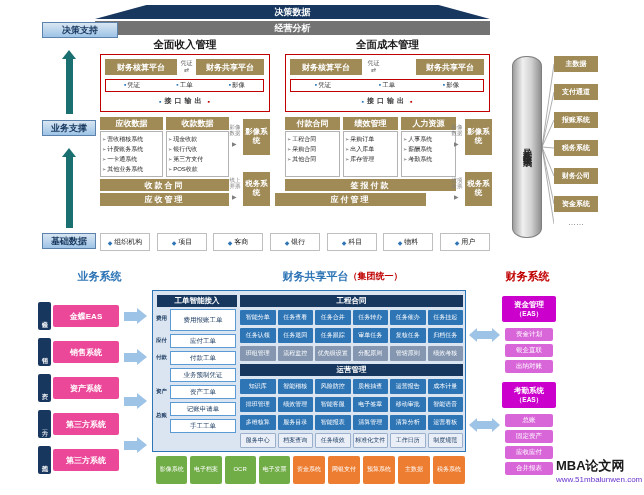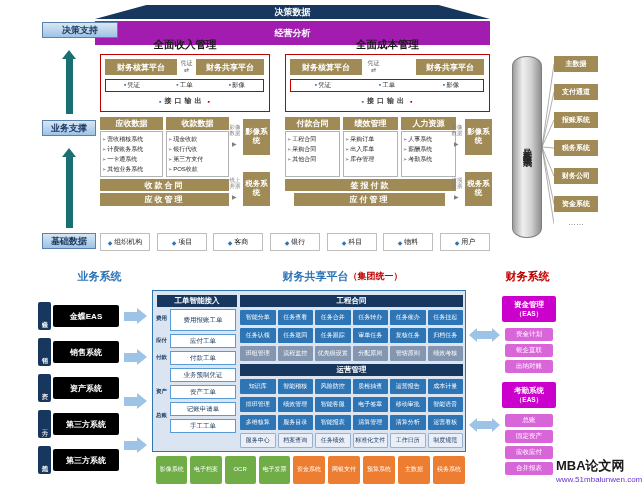--- a/index.html
+++ b/index.html
@@ -2,21 +2,21 @@
 <html><head>
 <meta charset="utf-8">
 <style>
   html,body{margin:0;padding:0;background:#fff}
   #canvas{position:relative;width:644px;height:495px;background:#fff;overflow:hidden;
           font-family:"Liberation Sans","DejaVu Sans",sans-serif;color:#222}
   .abs{position:absolute;box-sizing:border-box}
   .cen{display:flex;align-items:center;justify-content:center;text-align:center}
   .tan{background:#a08b57;color:#fff;font-weight:bold}
   .navy{background:#17375e;color:#fff;font-weight:bold}
-  .blue{background:#000000;color:#fff;font-weight:bold}
+  .blue{background:#ec4899;color:#fff;font-weight:bold}
   .redline{border:1px solid #c00000;background:#fff}
   .ribbon{background:linear-gradient(180deg,#d9e6f2,#9dc3e6);border:1px solid #5b81ad;
           color:#17375e;font-weight:bold;font-size:9px}
   .list{background:#fff;border:1px solid #b3b3b3;padding:2px 1px;overflow:hidden}
   .blt{font-size:6px;color:#262626;line-height:10px;white-space:nowrap}
   .blt::before{content:"➢";margin-right:1px;color:#555;font-size:5px}
   .stripItem{font-size:6.5px;color:#333;white-space:nowrap}
   .stripItem::before{content:"▪";color:#2e75b6;margin-right:1px}
   .outTxt{letter-spacing:3px;font-size:7px;font-weight:bold;color:#404040}
   .sq{font-size:7px;margin:0 3px}
@@ -58,21 +58,21 @@
   .secTitleR{font-size:11px;font-weight:bold;color:#c00000;text-align:center}
   .wmName{font-size:13px;font-weight:bold;color:#1a1a1a}
   .wmUrl{font-size:8px;color:#6a35cc}
 </style>
 </head>
 <body>
 
 <div id="canvas">
 
   <div class="abs cen" style="left:95px;top:5px;width:395px;height:14px;background:#17375e;color:#fff;font-size:9px;font-weight:bold;clip-path:polygon(13% 0,87% 0,100% 100%,0 100%)">决策数据</div>
-  <div class="abs cen" style="left:95px;top:21px;width:395px;height:24px;background:#a21caf;color:#fff;font-size:9px;font-weight:bold">经营分析</div>
+  <div class="abs cen" style="left:95px;top:21px;width:395px;height:14px;background:#737373;color:#fff;font-size:9px;font-weight:bold">经营分析</div>
 
   <div class="abs cen ribbon" style="left:42px;top:22px;width:76px;height:16px">决策支持</div>
   <div class="abs uparr" style="left:62px;top:50px;width:14px;height:64px">
       <div class="tri"></div>
       <div class="stem"></div>
     </div>
   <div class="abs cen ribbon" style="left:42px;top:120px;width:54px;height:16px">业务支撑</div>
   <div class="abs uparr" style="left:62px;top:148px;width:14px;height:80px">
       <div class="tri"></div>
       <div class="stem"></div>
@@ -153,21 +153,21 @@
     </div>
   <div class="abs list" style="left:401px;top:131px;width:55px;height:46px">
       <div class="blt">人事系统</div>
       <div class="blt">薪酬系统</div>
       <div class="blt">考勤系统</div>
     </div>
   <div class="abs note" style="left:450px;top:124px;width:14px">影像数据</div>
   <div class="abs noteArr" style="left:454px;top:141px">▶</div>
   <div class="abs cen tan" style="left:465px;top:119px;width:27px;height:36px;font-size:7.5px;line-height:1.15;padding:1px">影像系统</div>
   <div class="abs cen tan" style="left:285px;top:179px;width:171px;height:12px;font-size:8px;letter-spacing:2px">签报付款</div>
-  <div class="abs cen tan" style="left:294px;top:193px;width:151px;height:13px;font-size:8px;letter-spacing:2px">应付管理</div>
+  <div class="abs cen tan" style="left:275px;top:193px;width:151px;height:13px;font-size:8px;letter-spacing:2px">应付管理</div>
   <div class="abs note" style="left:450px;top:177px;width:14px">进项发票</div>
   <div class="abs noteArr" style="left:454px;top:194px">▶</div>
   <div class="abs cen tan" style="left:465px;top:172px;width:27px;height:34px;font-size:7.5px;line-height:1.15;padding:1px">税务系统</div>
 
 
   <div class="abs cen" style="left:100px;top:233px;width:50px;height:18px;background:#fff;border:1px solid #bfbfbf;font-size:7px;gap:2px">
     <span style="color:#2e75b6;font-size:6px">◆</span>
     <span>组织机构</span>
     </div>
   <div class="abs cen" style="left:157px;top:233px;width:50px;height:18px;background:#fff;border:1px solid #bfbfbf;font-size:7px;gap:2px">

